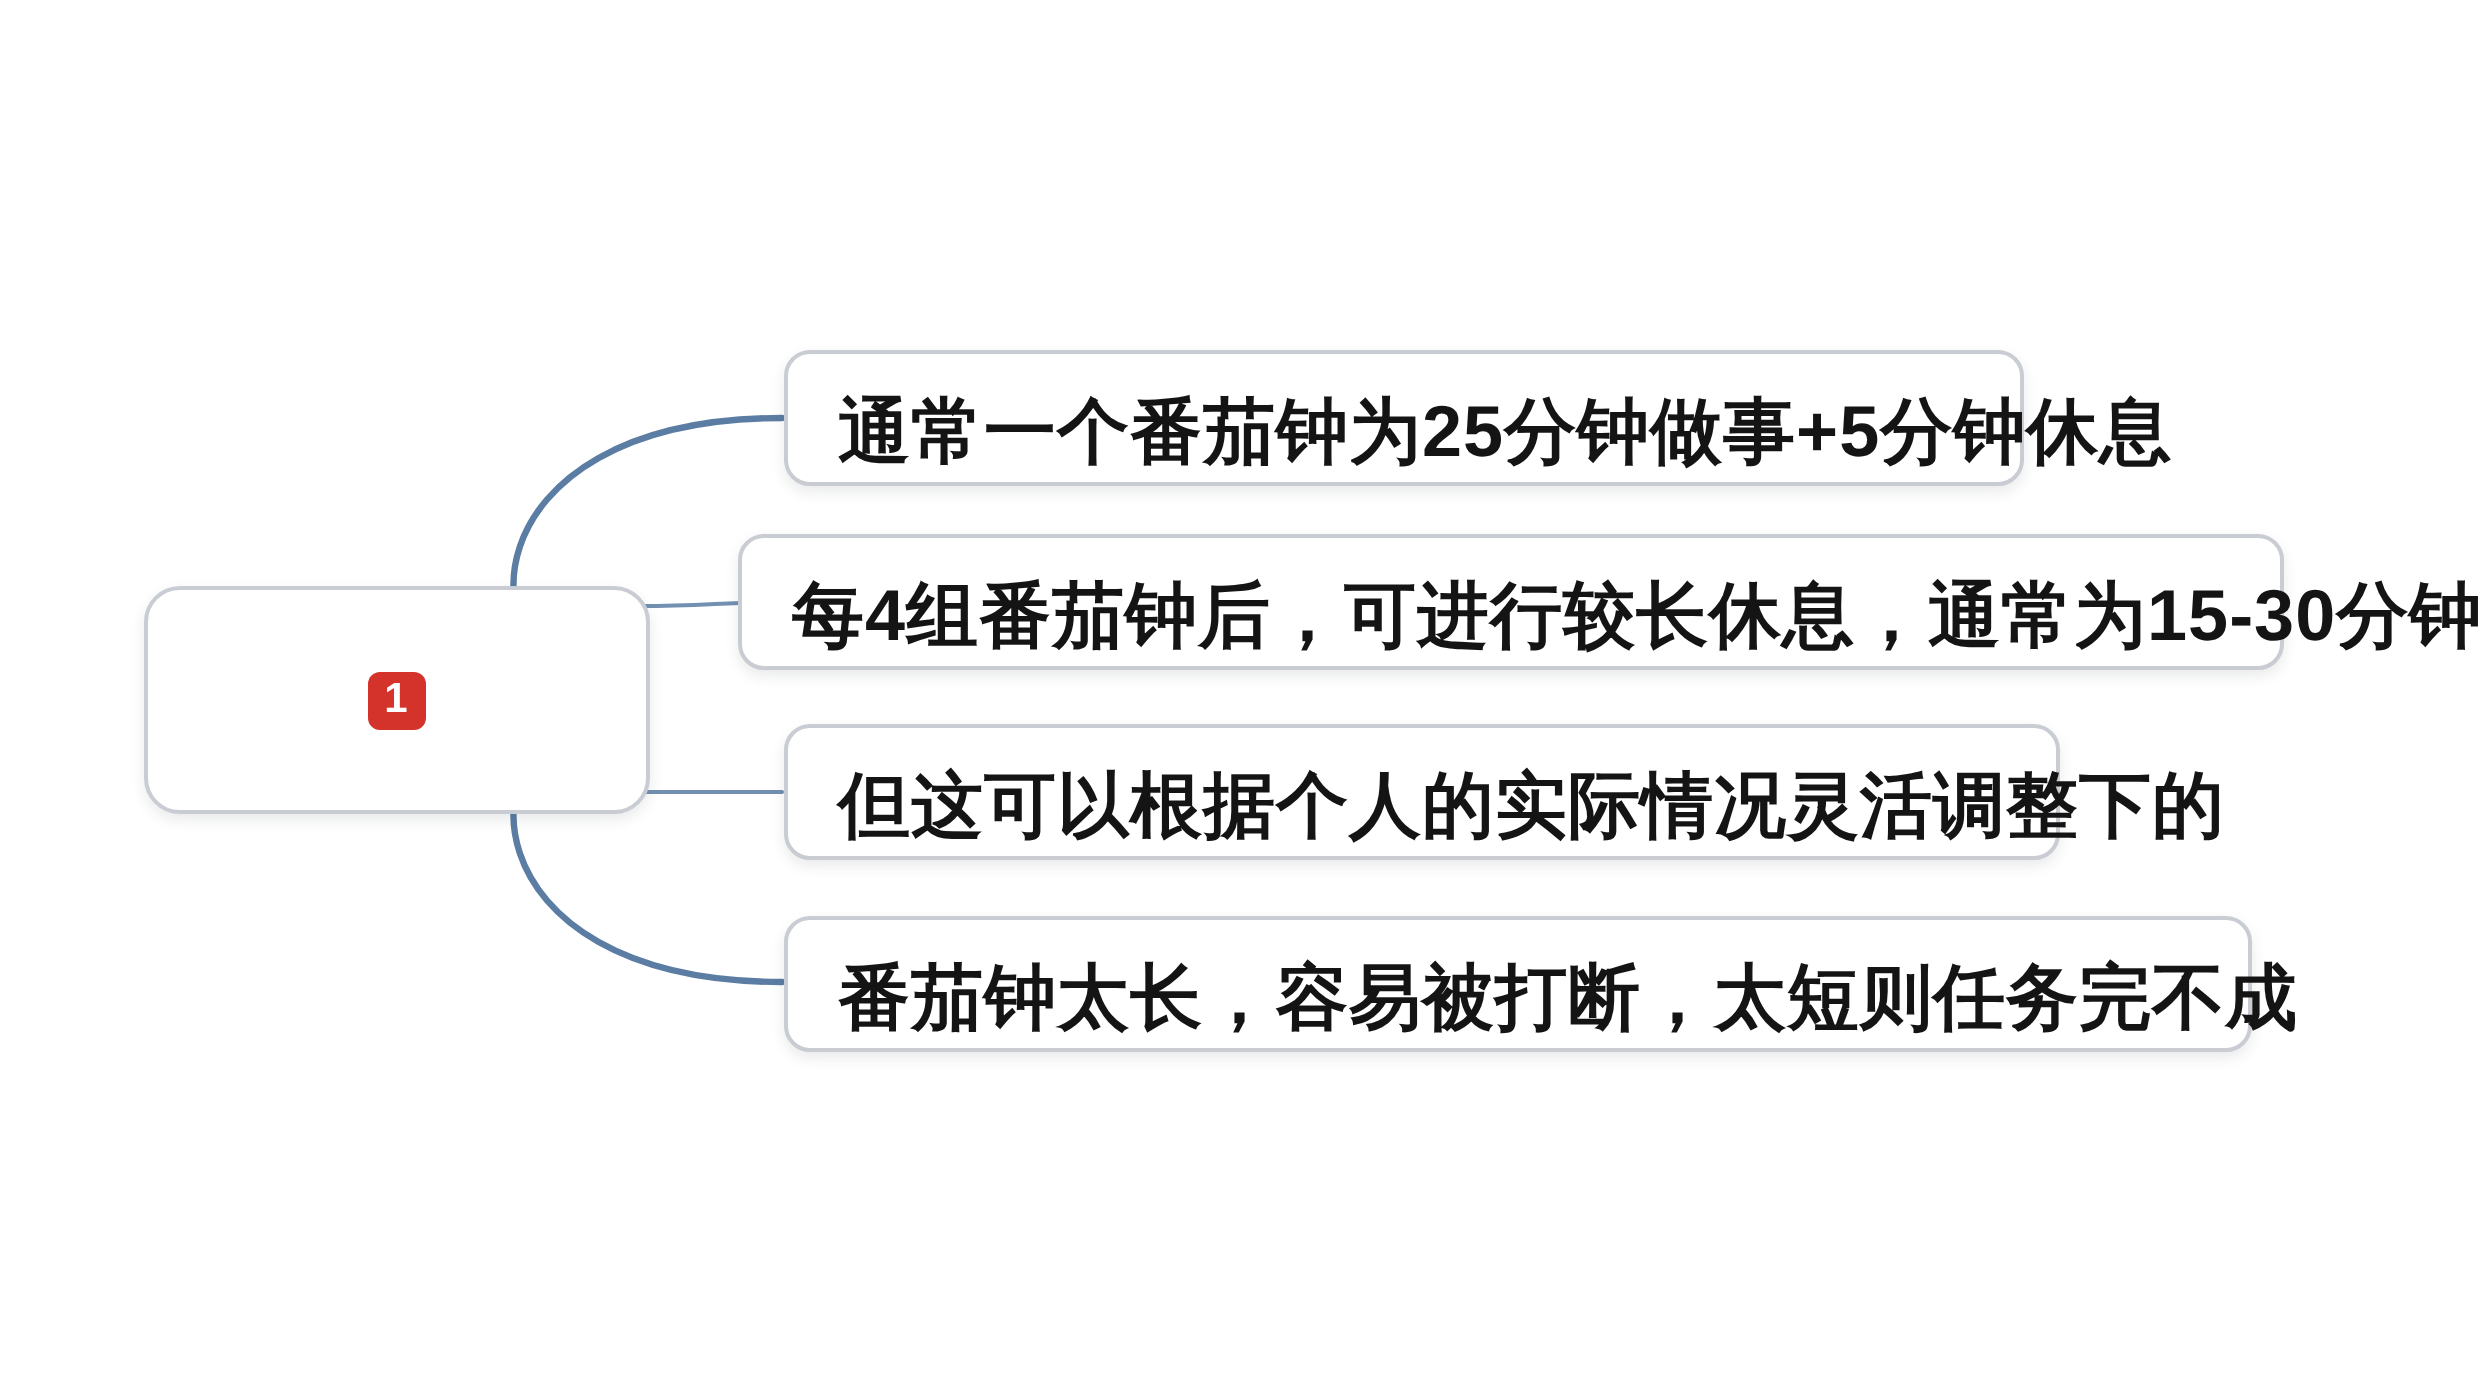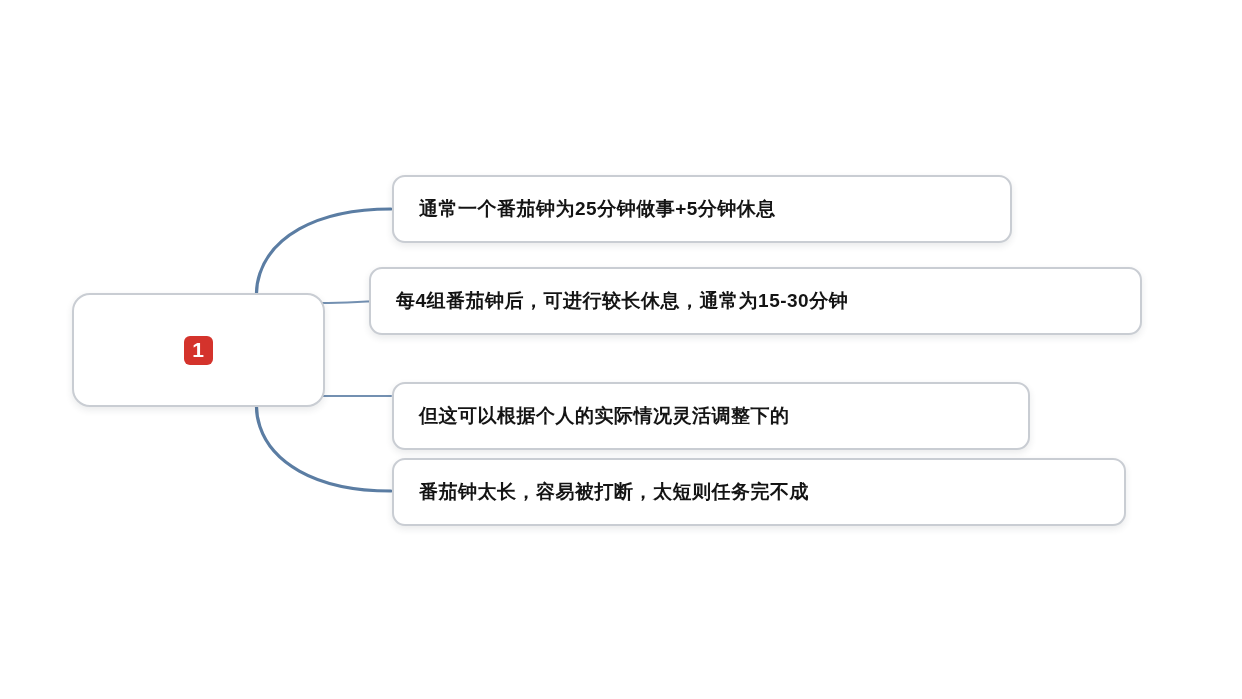--- a/index.html
+++ b/index.html
@@ -65,27 +65,28 @@
     font-size: 21px;
     font-weight: 700;
     display: flex;
     align-items: center;
     justify-content: center;
     flex: 0 0 auto;
   }
   .node.branch {
     border-radius: 13px;
     padding-left: 25px;
-    font-size: 19px;
+    font-size: 36px;
     font-weight: 600;
     letter-spacing: 0.5px;
+    align-items: flex-end;
   }
   .node.branch-1 { left: 392px; top: 175px; width: 620px; height: 68px; }
   .node.branch-2 { left: 369px; top: 267px; width: 773px; height: 68px; }
-  .node.branch-3 { left: 392px; top: 362px; width: 638px; height: 68px; margin-top: 20px; }
+  .node.branch-3 { left: 392px; top: 362px; width: 638px; height: 68px; }
   .node.branch-4 { left: 392px; top: 458px; width: 734px; height: 68px; }
 </style>
 </head>
 <body>
 
 <div class="canvas">
 
   <svg class="connector-layer" viewBox="0 0 1242 699" xmlns="http://www.w3.org/2000/svg">
     <path class="connector main" d="M 302 344 C 232 336 230 209 391 209"></path>
     <path class="connector thin" d="M 320 303 C 352 303 362 301 391 301"></path>

